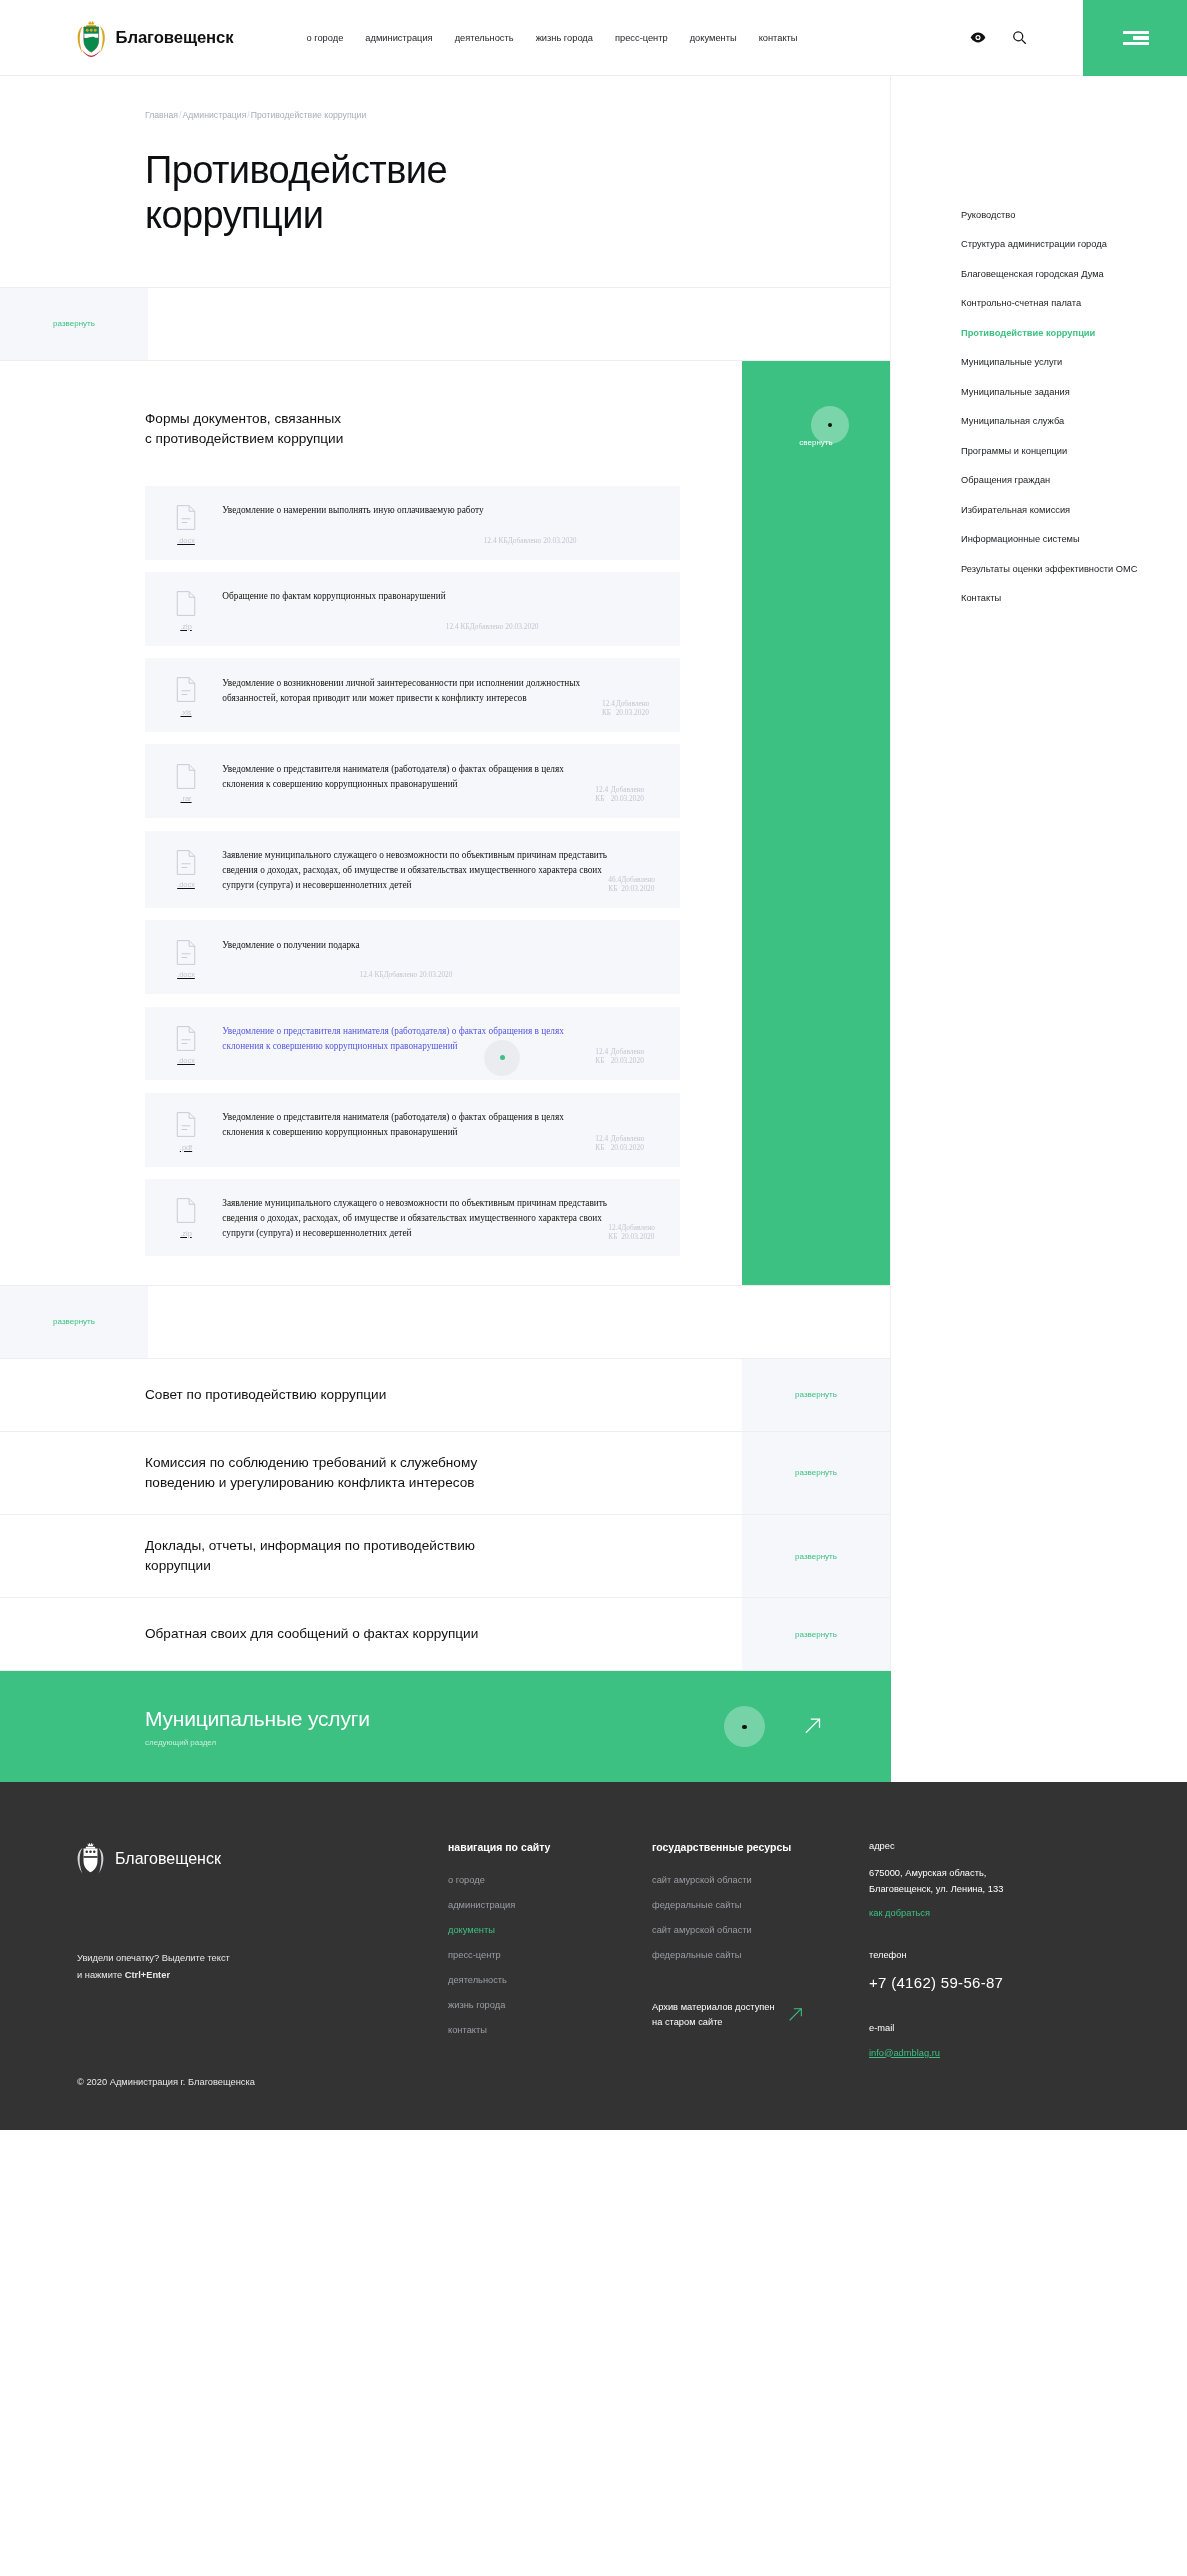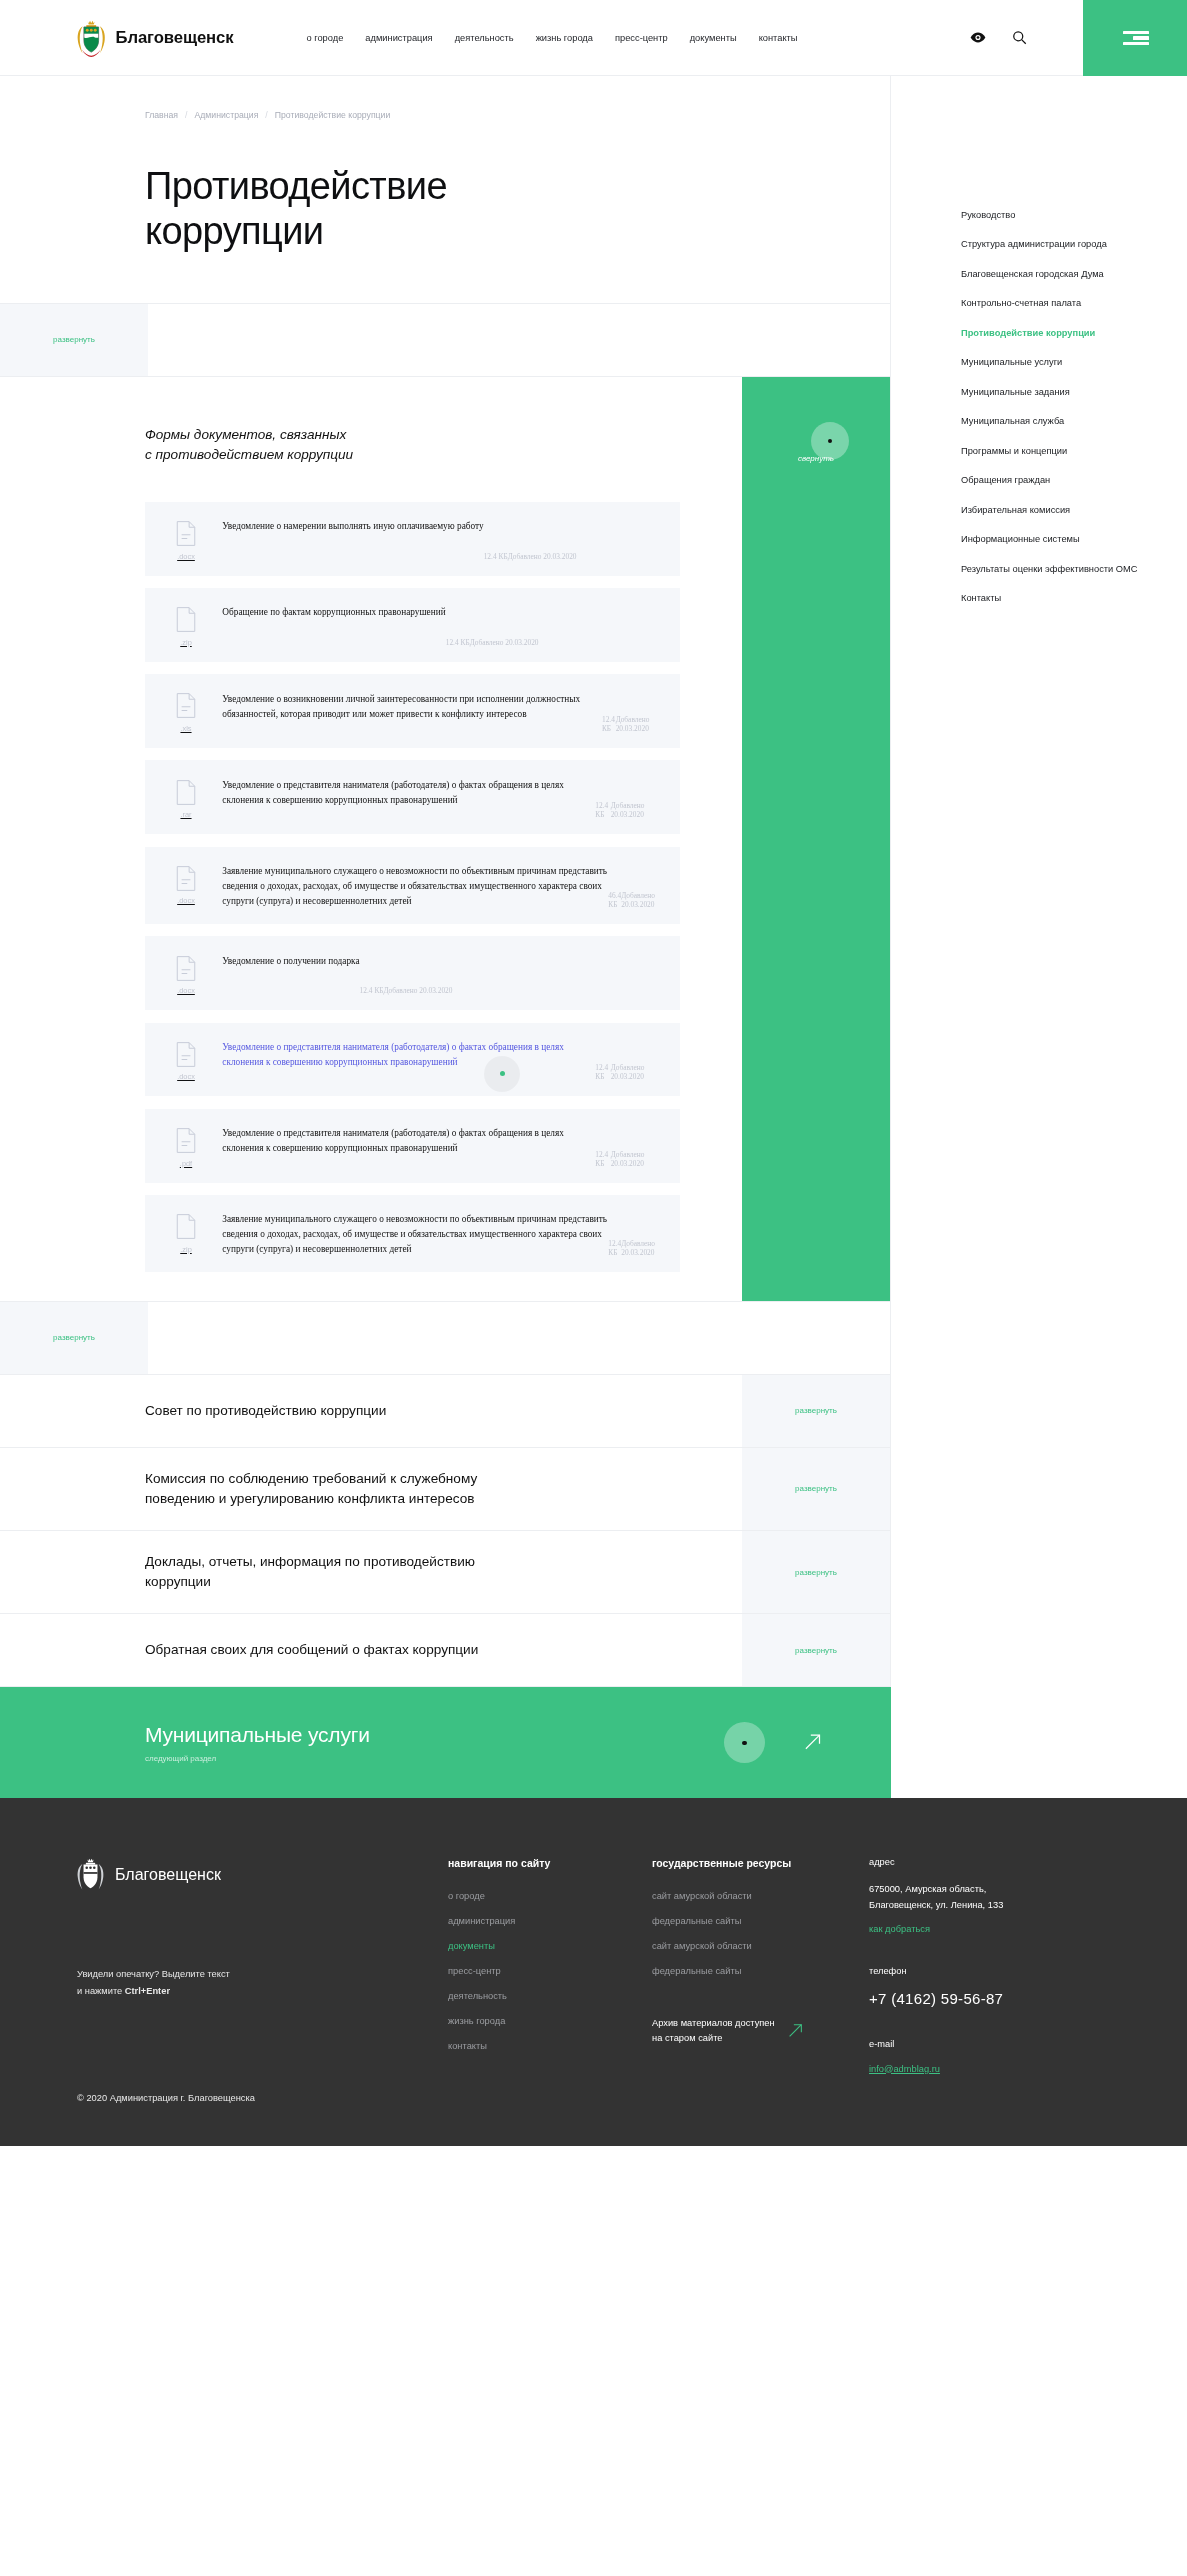--- a/index.html
+++ b/index.html
@@ -43,21 +43,21 @@
   .burger .bar{display:block;height:3.1px;background:#fff;border-radius:0.6px;margin:2.5px 0;}
   .burger .b1{width:26px}.burger .b2{width:16px;margin-left:10px}.burger .b3{width:26px}
 
   
   .body-grid{display:flex;align-items:flex-start;}
   .left-col{width:891px;flex:none;position:relative;border-right:0.6px solid var(--line);}
   .right-col{width:296px;flex:none;padding:133px 0 0 70px;}
 
   
   .title-block{padding:34px 0 49px 145px;}
-  .breadcrumb{display:flex;align-items:flex-end;gap:7px;font-size:8.7px;color:var(--muted);margin-bottom:44px;}
+  .breadcrumb{display:flex;align-items:flex-end;gap:1px;font-size:8.7px;color:var(--muted);margin-bottom:28px;}
   .breadcrumb .sep{color:#d6d9e0;}
   .breadcrumb a{color:var(--muted);text-decoration:none;}
   .breadcrumb .cur{color:var(--muted);}
   h1.page-title{font-size:38px;line-height:1.18;font-weight:400;letter-spacing:-0.6px;color:#0e0f11;}
 
   
   .side-nav{display:flex;flex-direction:column;gap:16px;}
   .side-nav a{
     font-size:9.3px;line-height:1.45;color:#1a1c20;text-decoration:none;max-width:186px;display:block;
   }
@@ -65,21 +65,21 @@
 
   
   .accordion{border-top:0.6px solid var(--line);}
   .acc-row{display:flex;border-bottom:0.6px solid var(--line);min-height:73px;position:relative;}
   .acc-head{flex:1;display:flex;align-items:center;padding:21px 25px 21px 145px;}
   .acc-head h2{font-size:13.6px;font-weight:400;line-height:1.48;color:#111;white-space:pre-line;}
   .acc-toggle{
     width:148px;flex:none;background:var(--card);display:flex;align-items:center;justify-content:center;
     font-size:8px;color:var(--green);cursor:pointer;position:relative;
   }
-  .acc-row.open{border-bottom:none;font-style:italic;}
+  .acc-row.open{border-bottom:none;}
   .acc-row.open .acc-toggle{background:var(--green);color:#fff;align-items:flex-start;padding-top:77px;}
   .acc-row.open .acc-head{align-items:flex-start;padding-top:48px;}
   .acc-body{display:flex;border-bottom:0.6px solid var(--line);}
   .acc-body-inner{flex:1;padding:16px 62px 28.5px 145px;}
   .acc-body-rail{width:148px;flex:none;background:var(--green);}
 
   
   .cursor-blob{
     position:absolute;width:38px;height:38px;border-radius:50%;
     background:rgba(255,255,255,.32);display:flex;align-items:center;justify-content:center;

